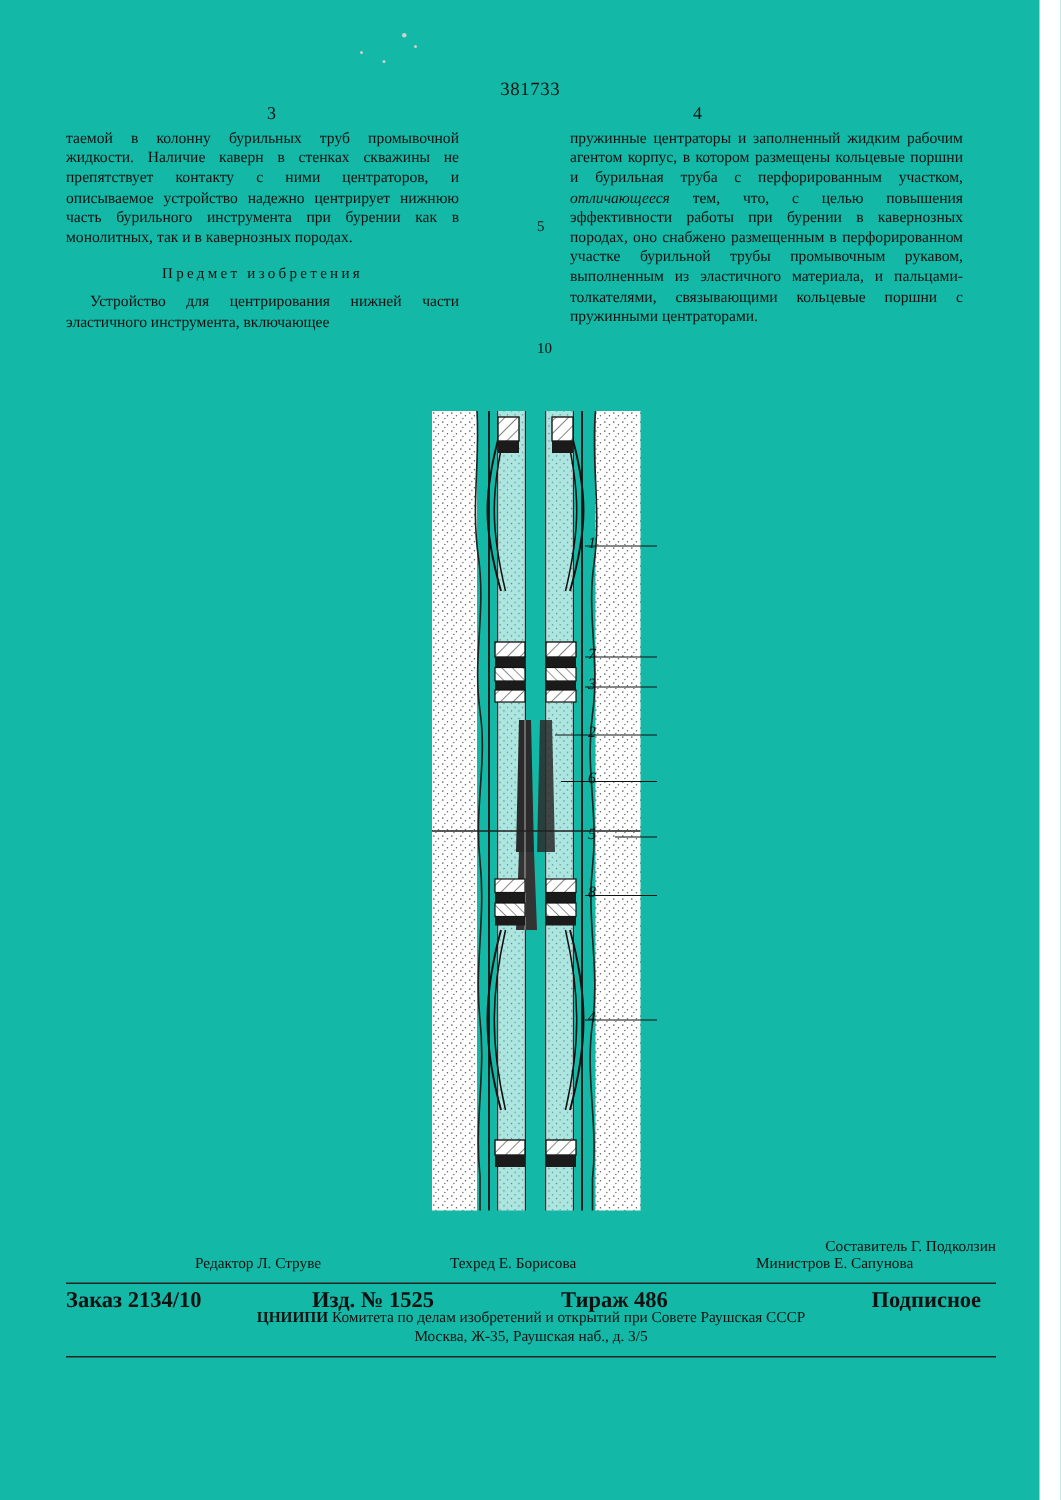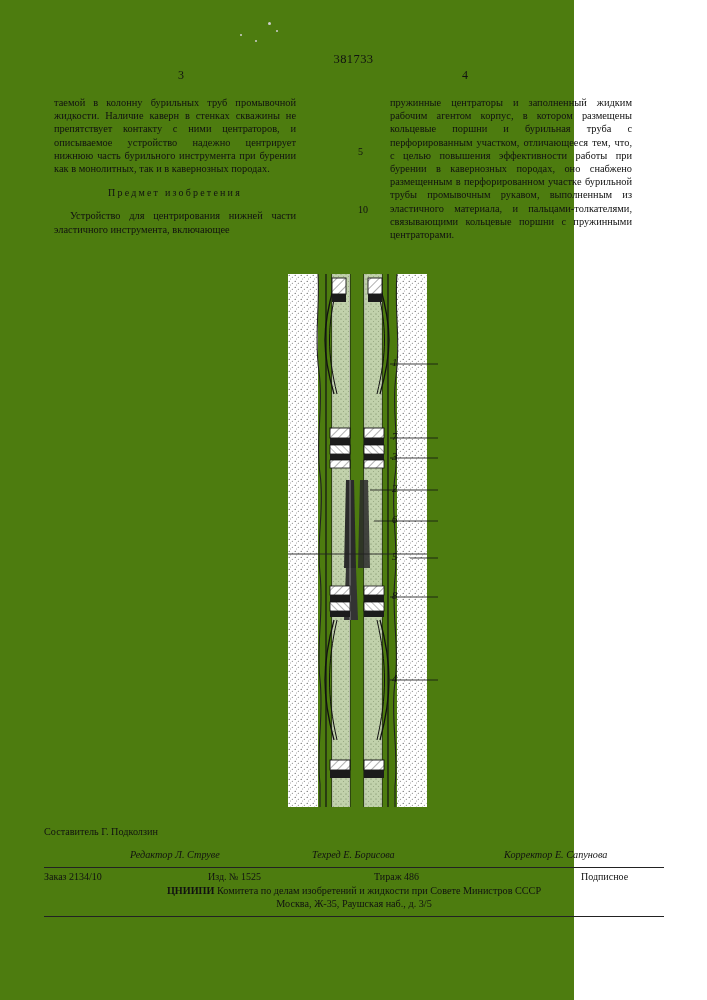--- a/index.html
+++ b/index.html
@@ -11,23 +11,23 @@
     width: 707px;
     height: 1000px;
     position: relative;
     font-family: "Liberation Serif", serif;
     color: #111;
     overflow: hidden;
   }
   .page {
     position: absolute;
     left: 0; top: 0;
-    width: 574px;
+    width: 693px;
     height: 1000px;
-    background: #4d7c0f;
+    background: #14b8a6;
   }
 
   
   .patent-number {
     position: absolute;
     top: 52px;
     left: 0;
     width: 707px;
     text-align: center;
     font-size: 12.5px;
@@ -59,31 +59,31 @@
     width: 262px;
     font-size: 10.4px;
     line-height: 13.2px;
     text-align: justify;
     text-justify: inter-word;
     hyphens: manual;
   }
   .col.left { left: 44px; }
   .col.right { left: 380px; }
   .col p {
-    margin: 10px;
+    margin: 0;
   }
   .indent { text-indent: 16px; }
   .center-head {
     text-align: center;
     margin-top: 11px !important;
     margin-bottom: 6px !important;
     letter-spacing: 2.2px;
     font-size: 10px;
   }
-  .ital { }
+  .ital { font-style: italic; }
 
   
   .linenum {
     position: absolute;
     font-size: 10px;
     left: 358px;
   }
 
   
   .figure {
@@ -104,42 +104,42 @@
 
   
   .footer {
     position: absolute;
     left: 44px;
     top: 826px;
     width: 620px;
     font-size: 10px;
   }
   .compiler {
-    text-align: left;
+    text-align: right;
     font-size: 10.2px;
-    margin-bottom: 12px;
+    margin-bottom: 0;
   }
   .credits {
     position: relative;
     height: 15px;
-    font-style: italic;
   }
   .credits span { position: absolute; font-size: 10.2px; }
   .cred-editor { left: 86px; }
-  .cred-tech   { left: 268px; }
+  .cred-tech   { left: 256px; }
   .cred-corr   { left: 460px; }
   .rule {
     border-top: 1px solid #222;
     margin-top: 3px;
     margin-bottom: 3px;
   }
   .order-row {
     position: relative;
     height: 14px;
-    font-size: 10px;
+    font-size: 15px;
+    font-weight: bold;
   }
   .order-row span { position: absolute; }
   .or-a { left: 0px; }
   .or-b { left: 164px; }
   .or-c { left: 330px; }
   .or-d { left: 492px; margin-left: 45px; }
   .org {
     text-align: center;
     font-size: 10.2px;
     line-height: 12.6px;
@@ -169,21 +169,21 @@
     <p>таемой в колонну бурильных труб промывочной жидкости. Наличие каверн в стенках скважины не препятствует контакту с ними центраторов, и описываемое устройство надежно центрирует нижнюю часть бурильного инструмента при бурении как в монолитных, так и в кавернозных породах.</p>
     <p class="center-head">Предмет изобретения</p>
     <p class="indent">Устройство для центрирования нижней части эластичного инструмента, включающее</p>
   </div>
 
   <div class="col right">
     <p><span>пружинные центраторы и заполненный жидким рабочим агентом корпус, в котором размещены кольцевые поршни и бурильная труба с перфорированным участком, </span><span class="ital">отличающееся</span><span> тем, что, с целью повышения эффективности работы при бурении в кавернозных породах, оно снабжено размещенным в перфорированном участке бурильной трубы промывочным рукавом, выполненным из эластичного материала, и пальцами-толкателями, связывающими кольцевые поршни с пружинными центраторами.</span></p>
   </div>
 
   <div class="linenum" style="top:146px;">5</div>
-  <div class="linenum" style="top:204px;">10</div>
+  <div class="linenum" style="top:227px;">10</div>
 
   <div class="figure">
     <svg width="175" height="545" viewBox="0 0 175 545" xmlns="http://www.w3.org/2000/svg">
       <defs>
         <pattern id="stipple" width="6" height="6" patternUnits="userSpaceOnUse">
           <rect width="6" height="6" fill="#ffffff"></rect>
           <circle cx="1.2" cy="1.4" r="0.55" fill="#5c5c5c"></circle>
           <circle cx="4.3" cy="3.2" r="0.5" fill="#5c5c5c"></circle>
           <circle cx="2.6" cy="5.0" r="0.45" fill="#5c5c5c"></circle>
         </pattern>
@@ -284,27 +284,27 @@
   <div class="fig-label" style="left:392px;top:514px;">6</div>
   <div class="fig-label" style="left:392px;top:551px;">5</div>
   <div class="fig-label" style="left:392px;top:590px;">8</div>
   <div class="fig-label" style="left:392px;top:673px;">4</div>
 
   <div class="footer">
     <div class="compiler">Составитель Г. Подколзин</div>
     <div class="credits">
       <span class="cred-editor">Редактор Л. Струве</span>
       <span class="cred-tech">Техред Е. Борисова</span>
-      <span class="cred-corr">Корректор Е. Сапунова</span>
+      <span class="cred-corr">Министров Е. Сапунова</span>
     </div>
     <div class="rule"></div>
     <div class="order-row">
       <span class="or-a">Заказ 2134/10</span>
       <span class="or-b">Изд. № 1525</span>
       <span class="or-c">Тираж 486</span>
       <span class="or-d">Подписное</span>
     </div>
-    <div class="org"><span class="bold">ЦНИИПИ</span><span> Комитета по делам изобретений и жидкости при Совете Министров СССР</span></div>
+    <div class="org"><span class="bold">ЦНИИПИ</span><span> Комитета по делам изобретений и открытий при Совете Раушская СССР</span></div>
     <div class="org">Москва, Ж-35, Раушская наб., д. 3/5</div>
     <div class="rule" style="margin-top:6px;"></div>
   </div>
 
 </div>
 
 </body></html>

